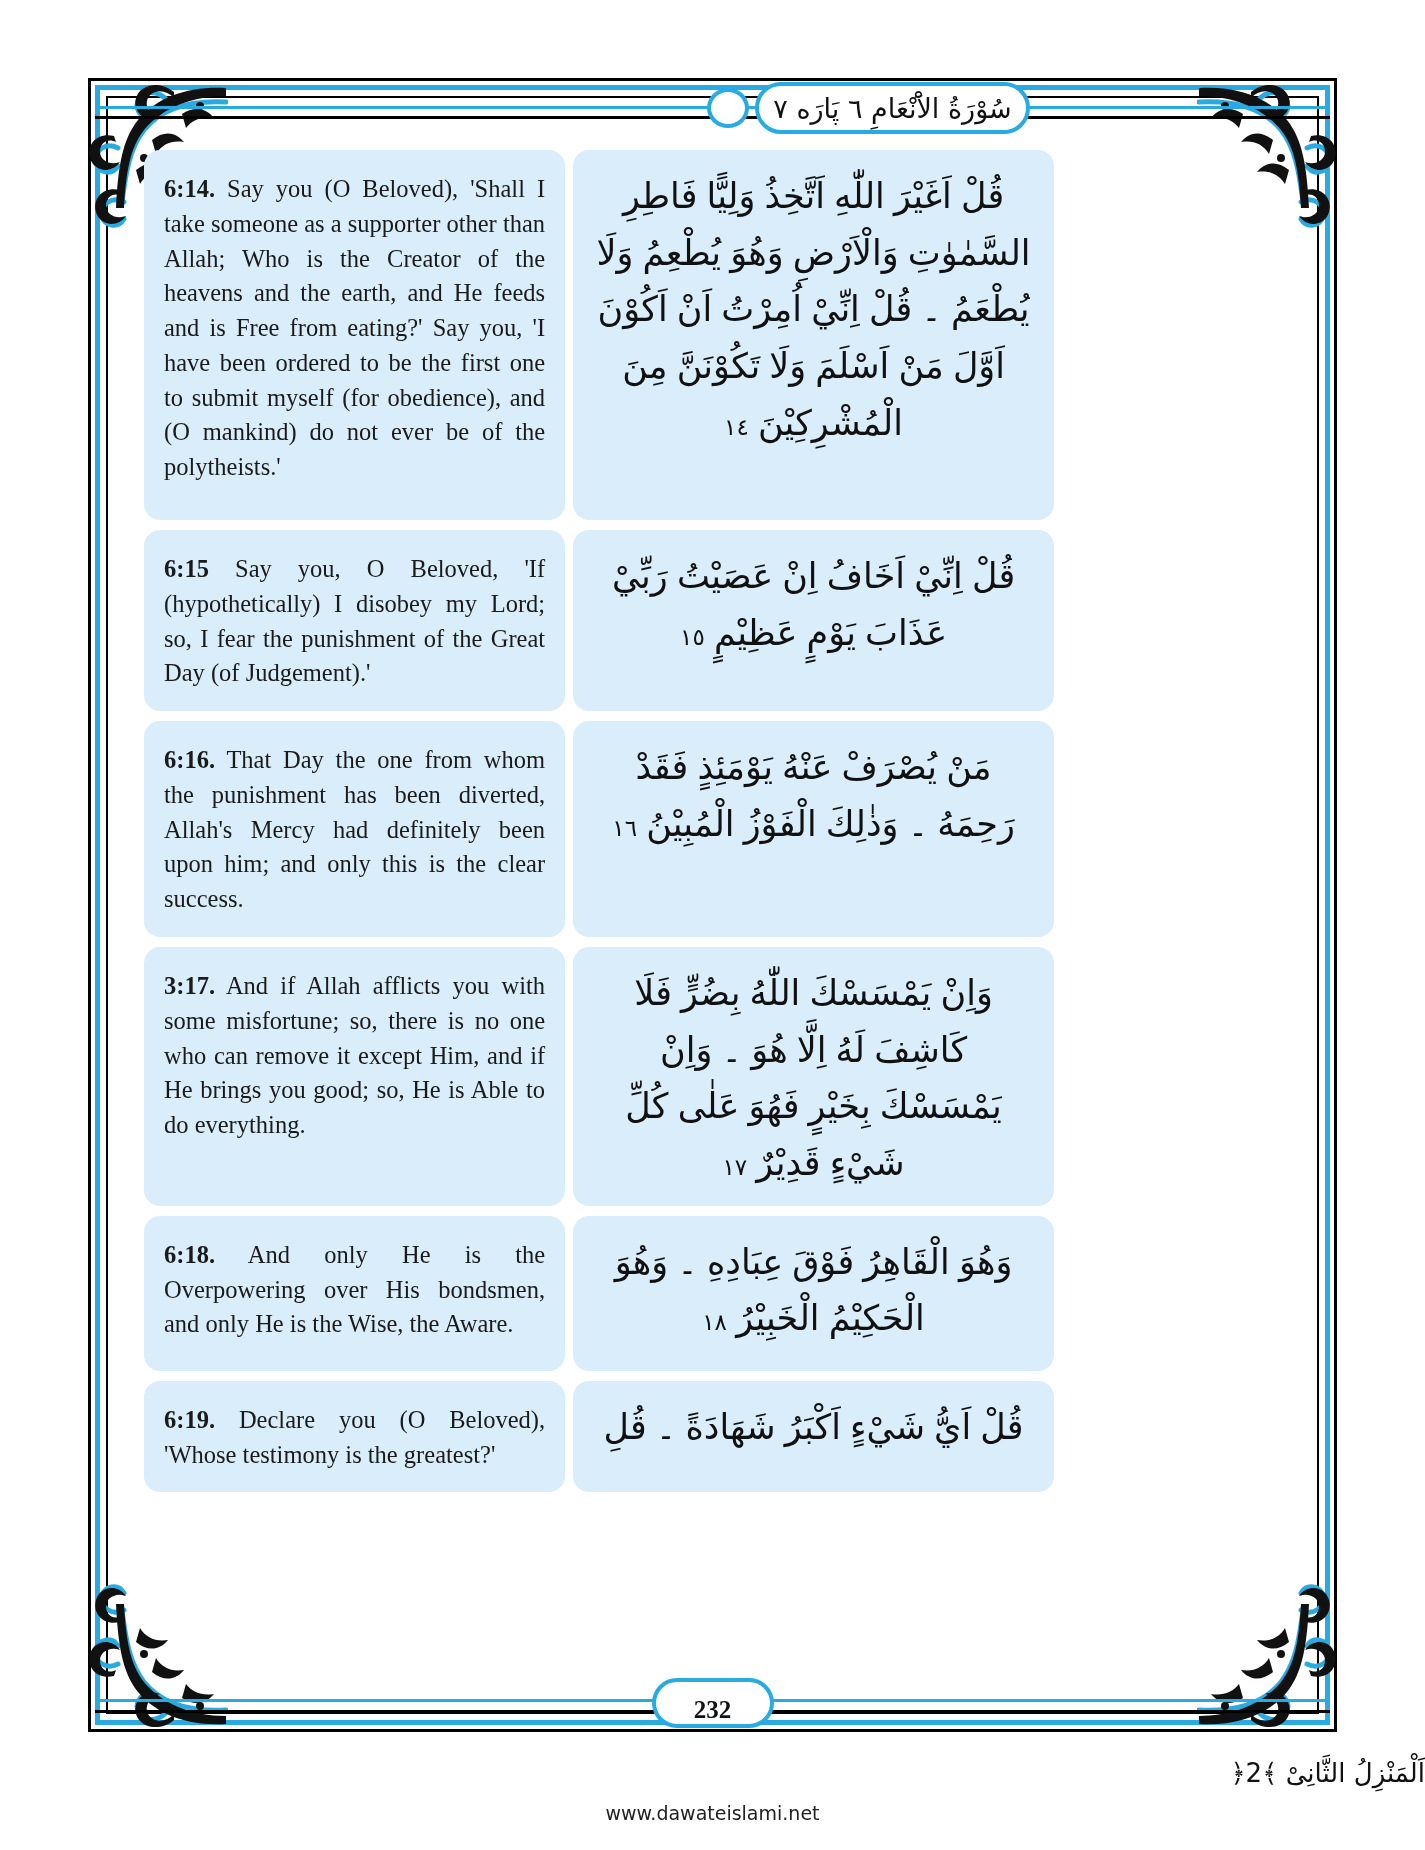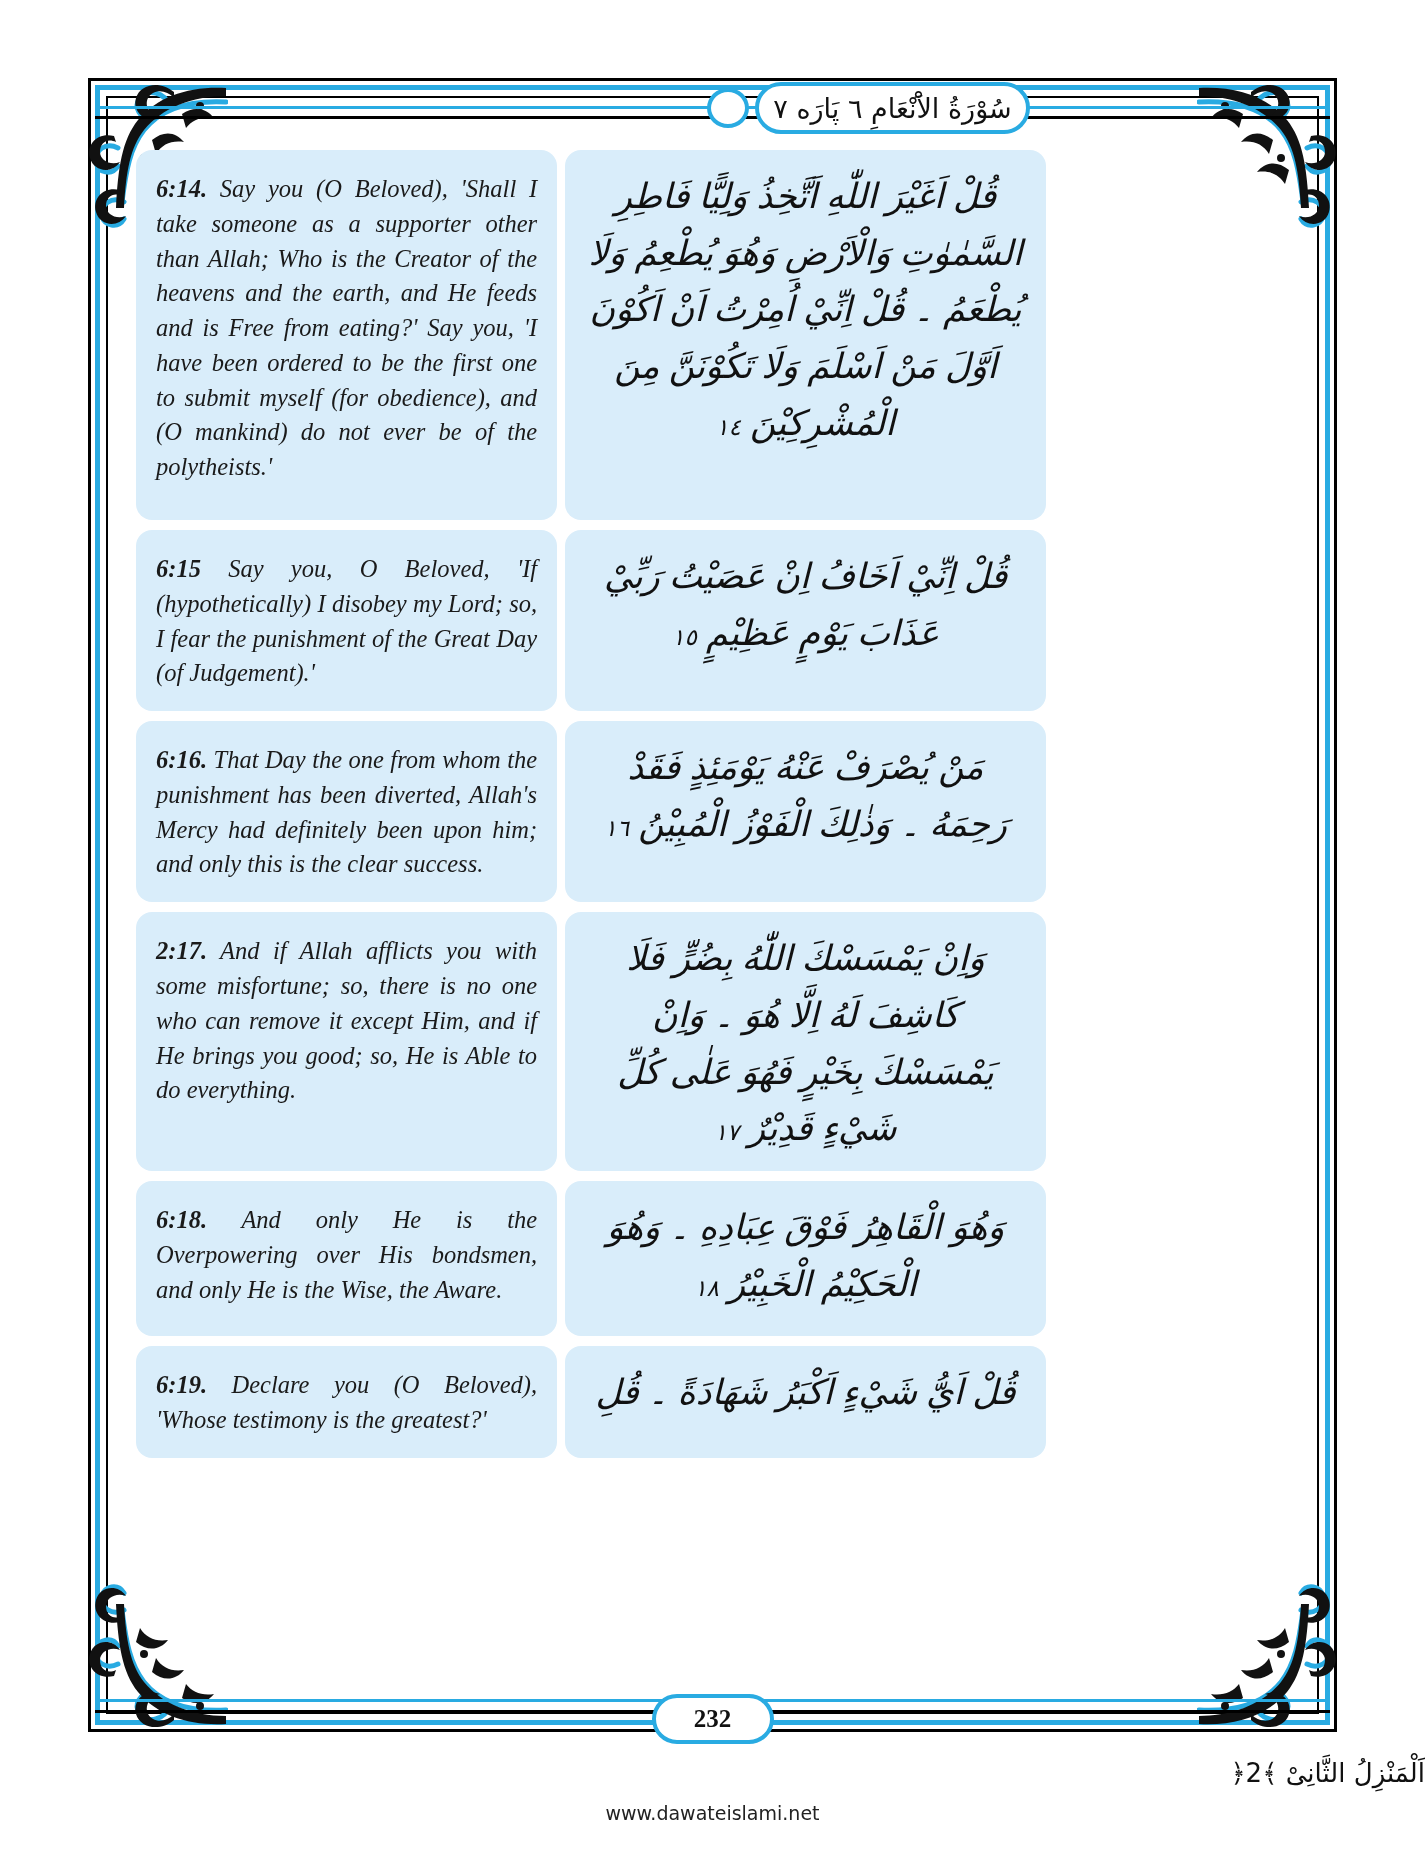--- a/index.html
+++ b/index.html
@@ -58,21 +58,21 @@
     font-family:"DejaVu Sans",sans-serif;line-height:1;
   }
   .hdr-knob{
     position:absolute;left:612px;top:6px;width:42px;height:40px;
     border:4px solid #29abe2;border-radius:50%;background:#fff;
     box-sizing:border-box;
   }
 
   
   .content{
-    position:absolute;left:136px;top:150px;width:910px;font-style:italic;
+    position:absolute;left:144px;top:150px;width:910px;
   }
   .verse-row{display:flex;gap:8px;margin-bottom:10px;align-items:stretch;}
   .cell{
     background:#d9edfa;border-radius:16px;box-sizing:border-box;
   }
   .cell-en{
     width:450px;padding:22px 20px 20px 20px;
     text-align:justify;text-justify:inter-word;
     font-size:24.5px;line-height:1.42;color:#1a1a1a;
     hyphens:none;
@@ -89,24 +89,24 @@
 
   
   .footer-band{
     position:absolute;left:95px;bottom:122px;right:95px;height:50px;
   }
   .ftr-line{
     position:absolute;left:0;right:0;top:21px;height:8px;
     border-top:3px solid #29abe2;border-bottom:3px solid #000;
   }
   .ftr-pill{
-    position:absolute;left:50%;top:16px;transform:translateX(-50%);
+    position:absolute;left:50%;top:0;transform:translateX(-50%);
     width:122px;height:50px;background:#fff;
     border:4px solid #29abe2;border-radius:26px;
-    display:flex;align-items:center;justify-content:center;
+    display:flex;align-items:flex-end;justify-content:center;
     box-sizing:border-box;
   }
   .ftr-pill span{font-size:25px;font-weight:bold;color:#111;}
   .manzil{
     position:absolute;left:0;right:0;bottom:62px;text-align:right;
     font-family:"DejaVu Sans",sans-serif;font-size:26px;color:#111;
     direction:rtl;
   }
   .site{
     position:absolute;left:0;right:0;bottom:26px;text-align:center;
@@ -253,21 +253,21 @@
         <span>That Day the one from whom the punishment has been diverted, Allah's Mercy had definitely been upon him; and only this is the clear success.</span>
       </div>
       <div class="cell cell-ar" style="min-height:158px">
         <span>مَنْ يُصْرَفْ عَنْهُ يَوْمَئِذٍ فَقَدْ رَحِمَهُ ۔ وَذٰلِكَ الْفَوْزُ الْمُبِيْنُ</span>
         <span class="ayah">١٦</span>
       </div>
     </div>
 
     <div class="verse-row">
       <div class="cell cell-en" style="min-height:225px">
-        <b>2:17.</b>
+        <b>3:17.</b>
         <span>And if Allah afflicts you with some misfortune; so, there is no one who can remove it except Him, and if He brings you good; so, He is Able to do everything.</span>
       </div>
       <div class="cell cell-ar" style="min-height:225px">
         <span>وَاِنْ يَمْسَسْكَ اللّٰهُ بِضُرٍّ فَلَا كَاشِفَ لَهُ اِلَّا هُوَ ۔ وَاِنْ يَمْسَسْكَ بِخَيْرٍ فَهُوَ عَلٰى كُلِّ شَيْءٍ قَدِيْرٌ</span>
         <span class="ayah">١٧</span>
       </div>
     </div>
 
     <div class="verse-row">
       <div class="cell cell-en" style="min-height:155px">

